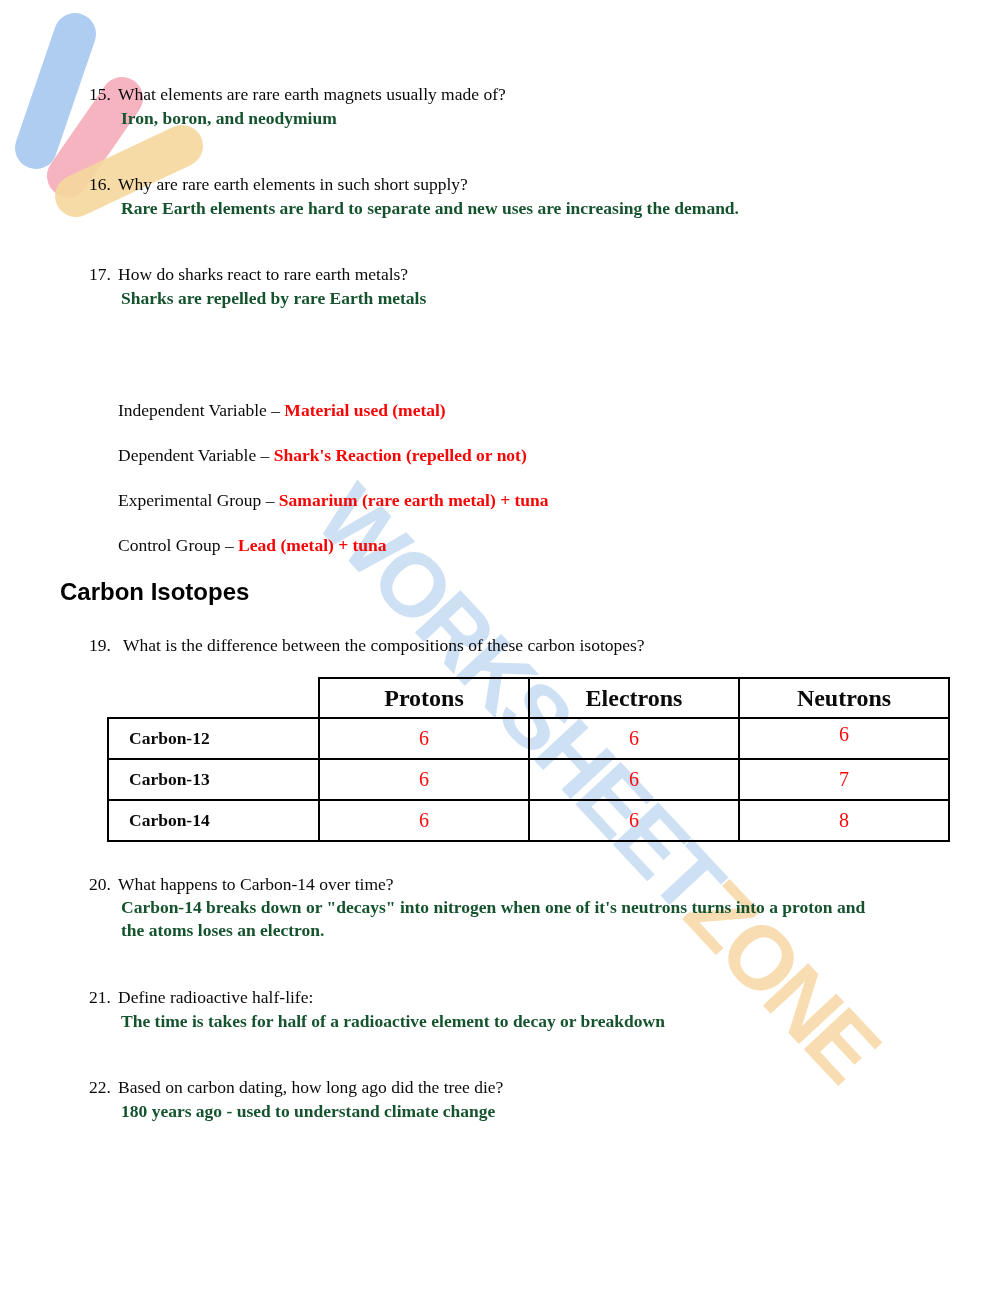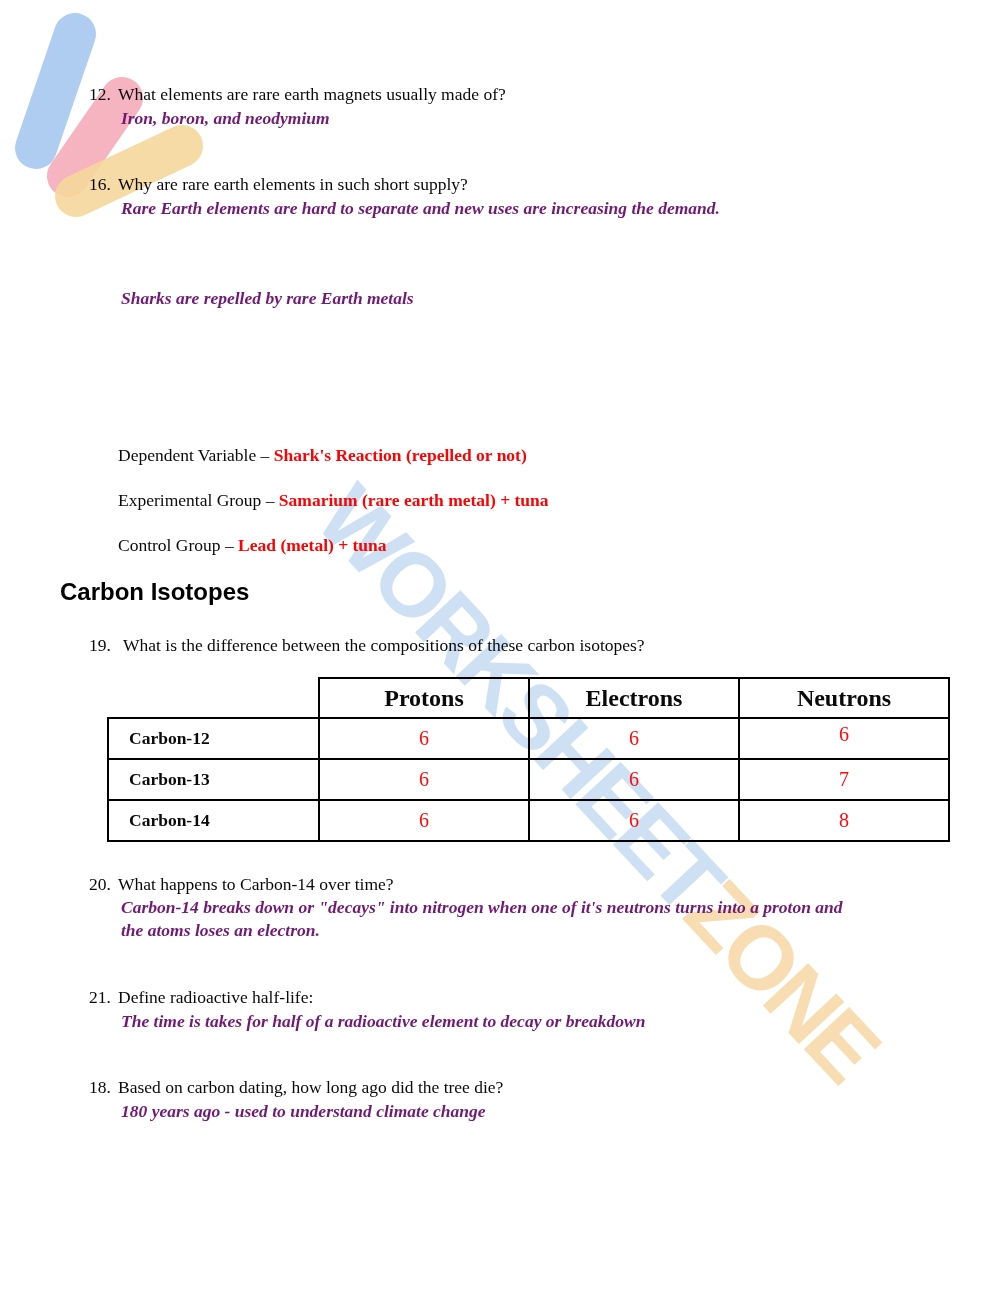--- a/index.html
+++ b/index.html
@@ -16,21 +16,21 @@
     transform:translate(372px,466px) rotate(47deg); transform-origin:0 0;
     font-family:"Liberation Sans", sans-serif; font-weight:bold;
     font-size:90px; letter-spacing:-5px;
   }
   
   .qline { position:absolute; left:89px; display:flex; font-size:17.5px; line-height:22px; color:#0a0a0a; }
   .qnum  { width:29px; flex:none; }
   .qnum.wide { width:34px; }
   .answer {
     position:absolute; left:121px; font-size:17.5px; line-height:23px;
-    font-weight:bold; color:#701a75;font-style:italic;
+    font-weight:bold; color:#14532d;
   }
   .part { position:absolute; left:118px; font-size:17.5px; line-height:22px; }
   .part-answer { color:#f80404; font-weight:bold; }
   .heading {
     position:absolute; left:60px; font-family:"Liberation Sans", sans-serif;
     font-weight:bold; font-size:24px; line-height:30px; color:#000;
   }
   
   table.iso { position:absolute; left:107px; top:677px; border-collapse:collapse; }
   .iso th, .iso td { border:2px solid #000; background:transparent; }
@@ -49,33 +49,38 @@
 
   <svg class="wm-logo" width="420" height="330" viewBox="130 290 420 330">
     <line x1="205" y1="324" x2="166" y2="438" stroke-width="42" stroke-linecap="round" stroke="#aecdf0"></line>
     <line x1="252" y1="388" x2="198" y2="466" stroke-width="42" stroke-linecap="round" opacity="0.85" stroke="#f4a8b6"></line>
     <line x1="312" y1="436" x2="206" y2="486" stroke-width="42" stroke-linecap="round" opacity="0.9" stroke="#f6d89d"></line>
   </svg>
 
   <div class="wm-text"><span style="color: rgb(205, 224, 244);">WORKSHEET</span><span style="color: rgb(248, 221, 178);">ZONE</span></div>
 
   <div class="qline" style="top:83px">
-    <span class="qnum">12.</span>
+    <span class="qnum">15.</span>
     <span class="qtext">What elements are rare earth magnets usually made of?</span>
   </div>
   <div class="answer" style="top:107px">Iron, boron, and neodymium</div>
 
   <div class="qline" style="top:173px">
     <span class="qnum">16.</span>
     <span class="qtext">Why are rare earth elements in such short supply?</span>
   </div>
   <div class="answer" style="top:197px">Rare Earth elements are hard to separate and new uses are increasing the demand.</div>
 
+  <div class="qline" style="top:263px">
+    <span class="qnum">17.</span>
+    <span class="qtext">How do sharks react to rare earth metals?</span>
+  </div>
   <div class="answer" style="top:287px">Sharks are repelled by rare Earth metals</div>
 
+  <div class="part" style="top:399px"><span class="part-label">Independent Variable – </span><span class="part-answer">Material used (metal)</span></div>
   <div class="part" style="top:489px"><span class="part-label">Experimental Group – </span><span class="part-answer">Samarium (rare earth metal) + tuna</span></div>
   <div class="part" style="top:444px"><span class="part-label">Dependent Variable – </span><span class="part-answer">Shark's Reaction (repelled or not)</span></div>
   <div class="part" style="top:534px"><span class="part-label">Control Group – </span><span class="part-answer">Lead (metal) + tuna</span></div>
 
   <div class="heading" style="top:577px">Carbon Isotopes</div>
 
   <div class="qline" style="top:634px">
     <span class="qnum wide">19.</span>
     <span class="qtext">What is the difference between the compositions of these carbon isotopes?</span>
   </div>
@@ -116,18 +121,18 @@
   <div class="answer" style="top:896px">Carbon-14 breaks down or "decays" into nitrogen when one of it's neutrons turns into a proton and</div>
   <div class="answer" style="top:919px">the atoms loses an electron.</div>
 
   <div class="qline" style="top:986px">
     <span class="qnum">21.</span>
     <span class="qtext">Define radioactive half-life:</span>
   </div>
   <div class="answer" style="top:1010px">The time is takes for half of a radioactive element to decay or breakdown</div>
 
   <div class="qline" style="top:1076px">
-    <span class="qnum">18.</span>
+    <span class="qnum">22.</span>
     <span class="qtext">Based on carbon dating, how long ago did the tree die?</span>
   </div>
   <div class="answer" style="top:1100px">180 years ago - used to understand climate change</div>
 
 </div>
 
 </body></html>

